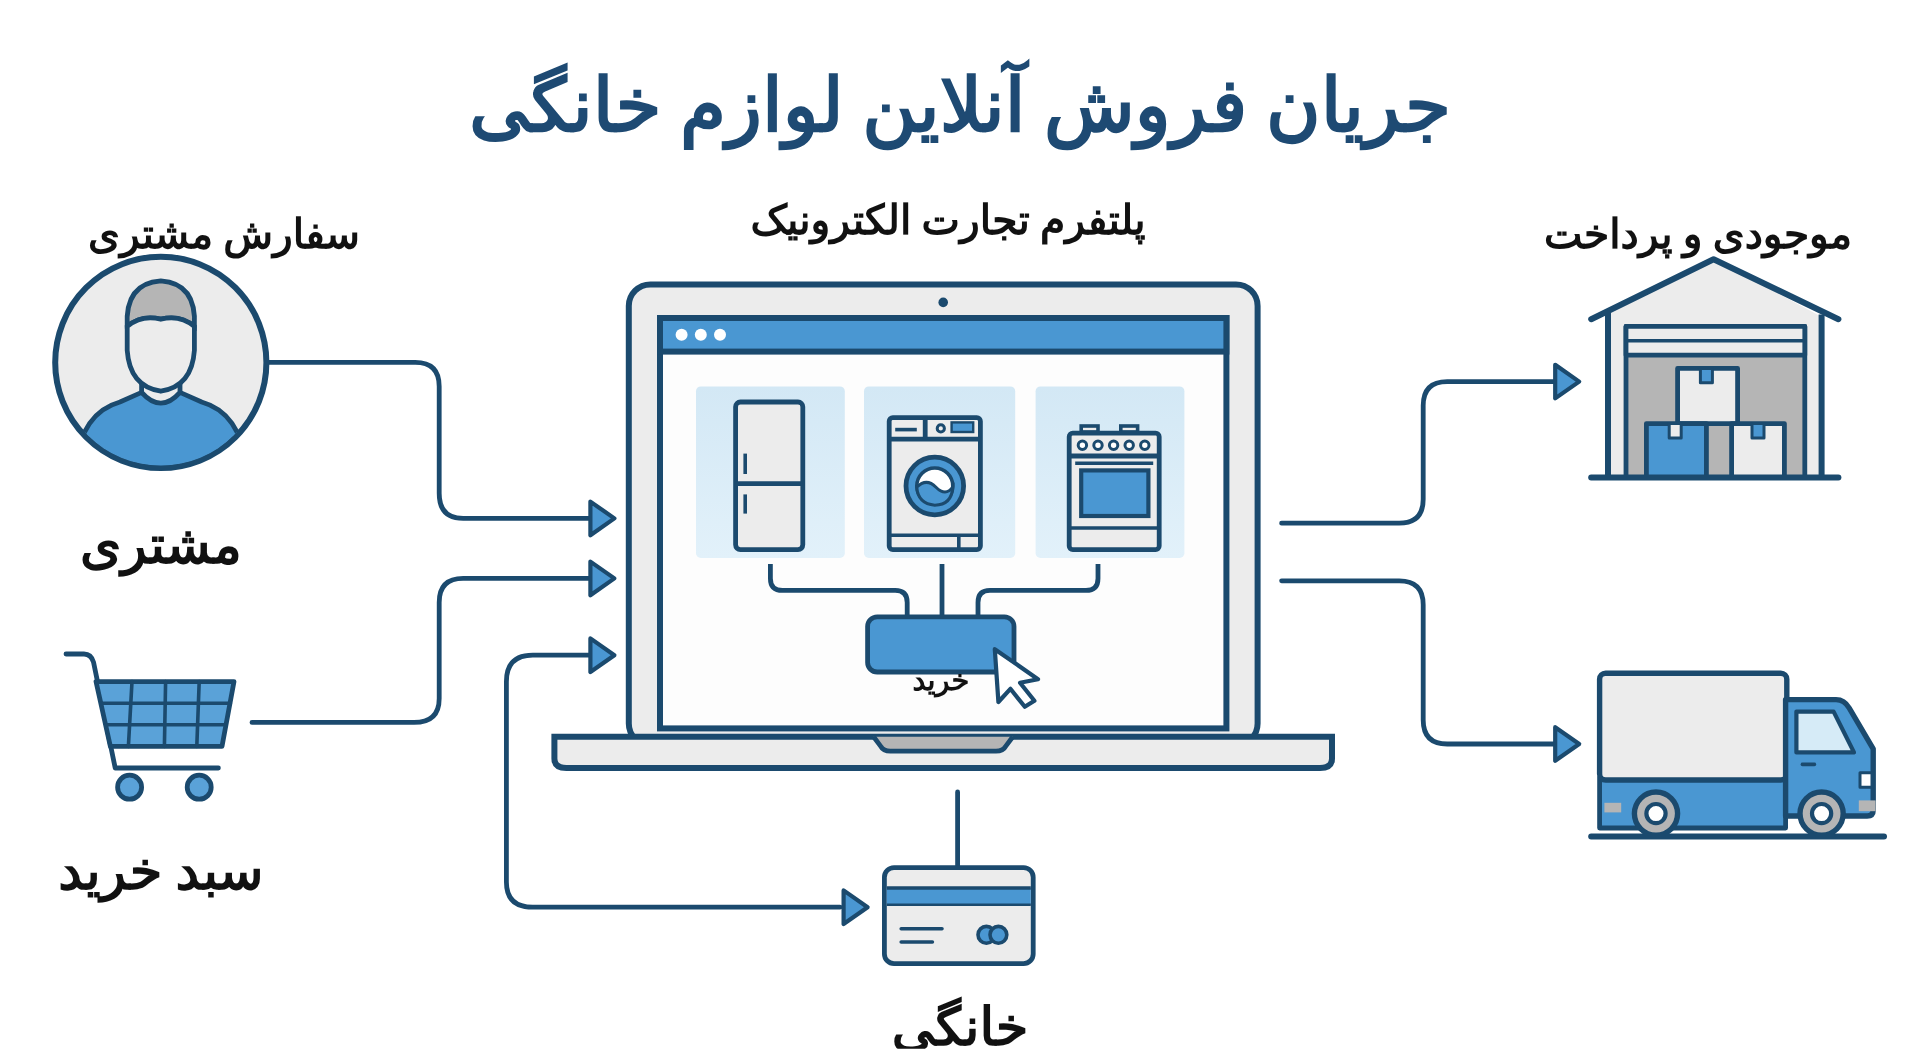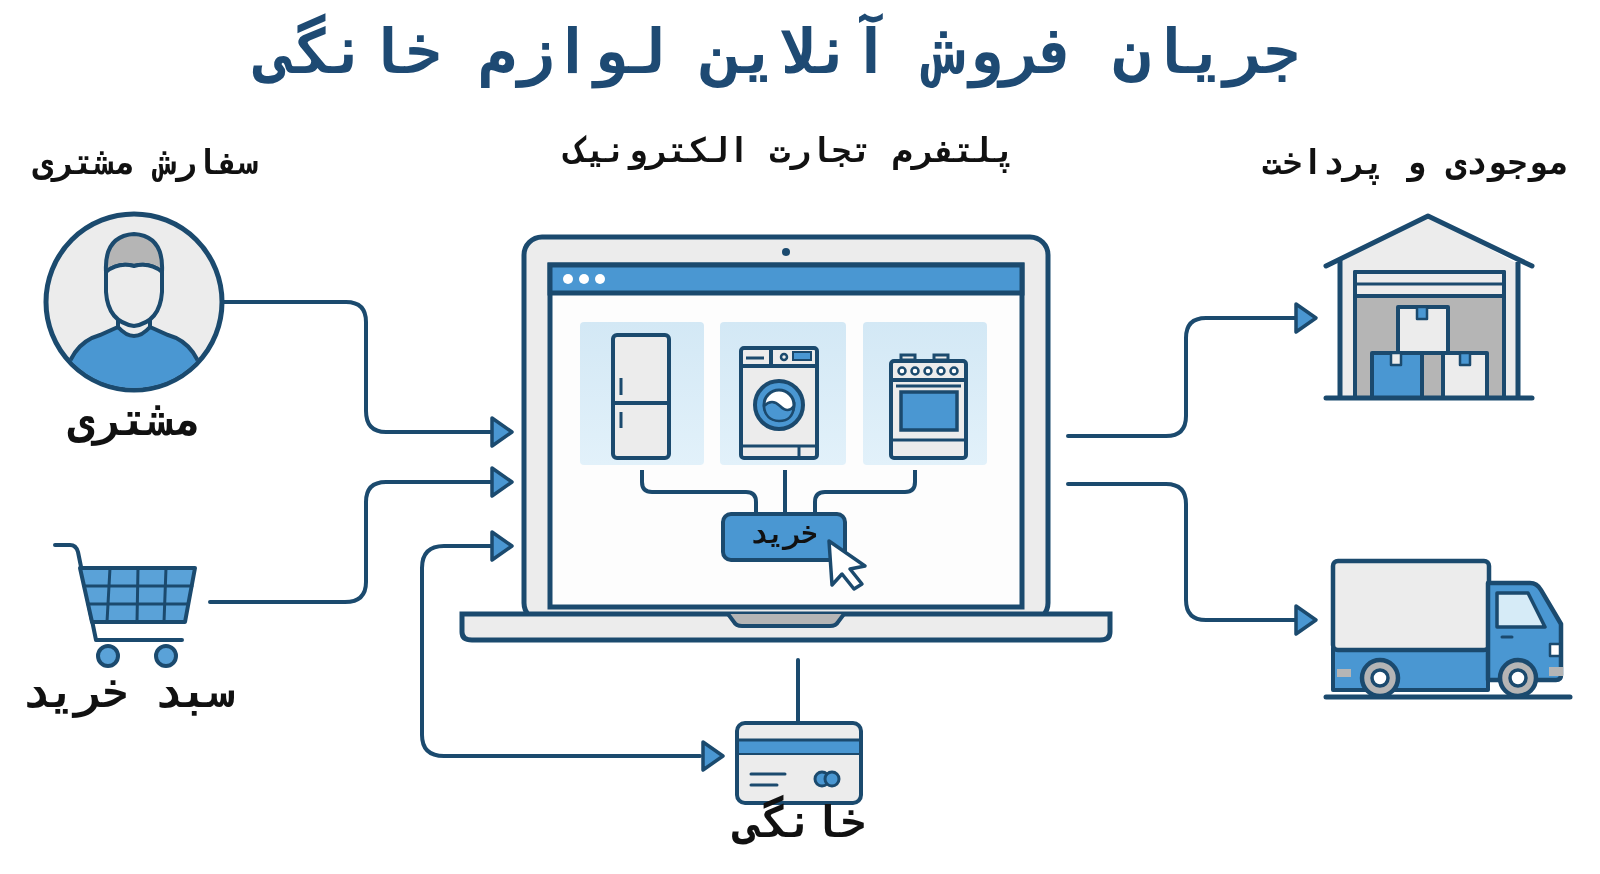--- a/index.html
+++ b/index.html
@@ -1,25 +1,25 @@
 <!DOCTYPE html>
 <html><head>
 <meta charset="utf-8">
 <style>
   html, body { margin: 0; padding: 0; background: #ffffff; }
   body { width: 1600px; height: 874px; position: relative; overflow: hidden;
          font-family: "DejaVu Sans", sans-serif; }
   .stage { position: absolute; left: 0; top: 0; width: 1600px; height: 874px; }
   svg.diagram { position: absolute; left: 0; top: 0; }
   .txt { position: absolute; direction: rtl; text-align: center; white-space: nowrap;
-         font-family: Liberation Mono, monospace; font-weight: bold; color: #111; }
+         font-family: Liberation Serif, serif; font-weight: bold; color: #111; margin-top: 32px; }
   .title { left: 300px; width: 1000px; top: 12px; font-size: 62px; color: #1e4a73; line-height: 90px; }
   .section { font-size: 34px; line-height: 50px; }
   .label { font-size: 44px; line-height: 50px; }
-  .btn-label { font-size: 28px; line-height: 40px; color: #111; }
+  .btn-label { font-size: 24px; line-height: 40px; color: #111; }
 </style>
 </head>
 <body>
 
 <div class="stage">
 
   <svg class="diagram" width="1600" height="874" viewBox="0 0 1600 874" xmlns="http://www.w3.org/2000/svg">
     <defs>
       <linearGradient id="cardBg" x1="0" y1="0" x2="0" y2="1">
         <stop offset="0" stop-color="#d3e8f5"></stop>
@@ -188,21 +188,21 @@
       <circle cx="1380" cy="678" r="18" fill="#b5b5b5" stroke-width="4.5"></circle>
       <circle cx="1380" cy="678" r="8" fill="#ffffff" stroke-width="3.5"></circle>
       <circle cx="1518" cy="678" r="18" fill="#b5b5b5" stroke-width="4.5"></circle>
       <circle cx="1518" cy="678" r="8" fill="#ffffff" stroke-width="3.5"></circle>
       <line x1="1326" y1="697" x2="1570" y2="697" stroke-width="5" stroke-linecap="round"></line>
     </g>
   </svg>
 
   <div class="txt title">جریان فروش آنلاین لوازم خانگی</div>
 
-  <div class="txt section" style="left:0; width:290px; top:140px;">سفارش مشتری</div>
+  <div class="txt section" style="left:10px; width:290px; top:140px;text-align:right;">سفارش مشتری</div>
   <div class="txt section" style="left:560px; width:460px; top:128px;">پلتفرم تجارت الکترونیک</div>
   <div class="txt section" style="left:1230px; width:370px; top:140px;">موجودی و پرداخت</div>
 
   <div class="txt label" style="left:34px; width:200px; top:398px;">مشتری</div>
   <div class="txt label" style="left:34px; width:200px; top:670px;">سبد خرید</div>
   <div class="txt label" style="left:690px; width:220px; top:800px;">خانگی</div>
 
   <div class="txt btn-label" style="left:723px; width:122px; top:516px;">خرید</div>
 </div>
 

